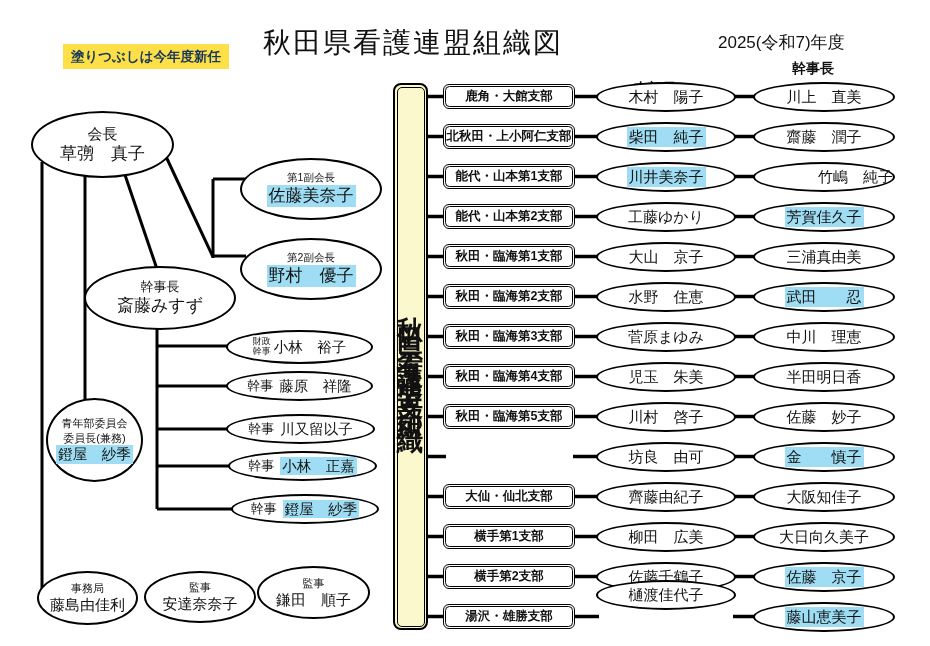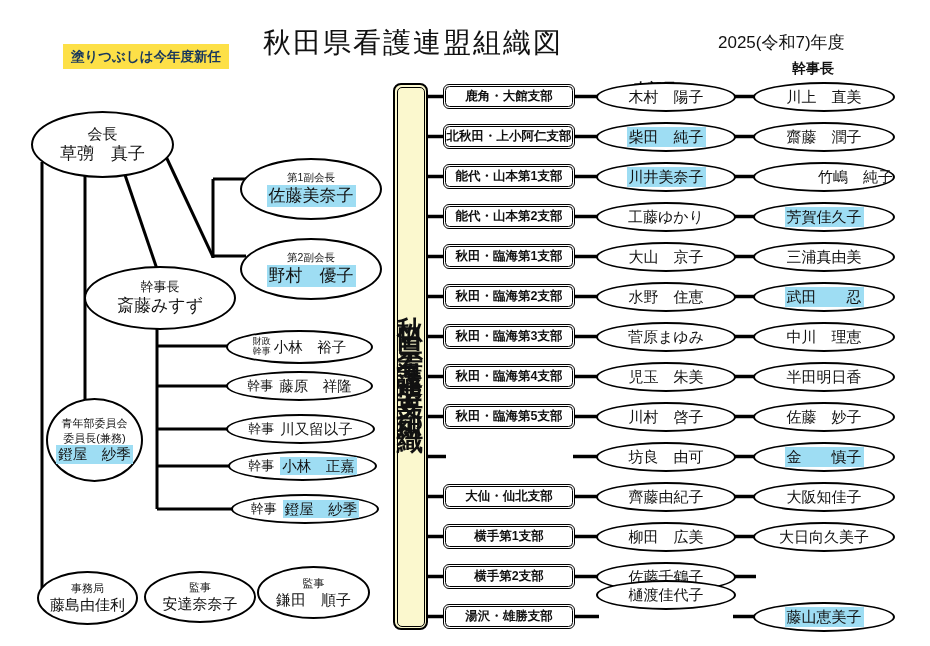--- a/index.html
+++ b/index.html
@@ -324,20 +324,23 @@
   <div class="oval sec" style="top:522px;">
       <span class="nm">大日向久美子</span>
     </div>
 
   <div class="bbox" style="top:564px;">
       <span>横手第2支部</span>
     </div>
   <div class="oval chief" style="top:562px;">
       <span class="nm">佐藤千鶴子</span>
     </div>
+  <div class="oval sec" style="top:562px;">
+      <span class="nm hl">佐藤　京子</span>
+    </div>
 
   <div class="bbox" style="top:604px;">
       <span>湯沢・雄勝支部</span>
     </div>
   <div class="oval chief" style="top:580px;">
       <span class="nm">樋渡佳代子</span>
     </div>
   <div class="oval sec" style="top:602px;">
       <span class="nm hl">藤山恵美子</span>
     </div>

